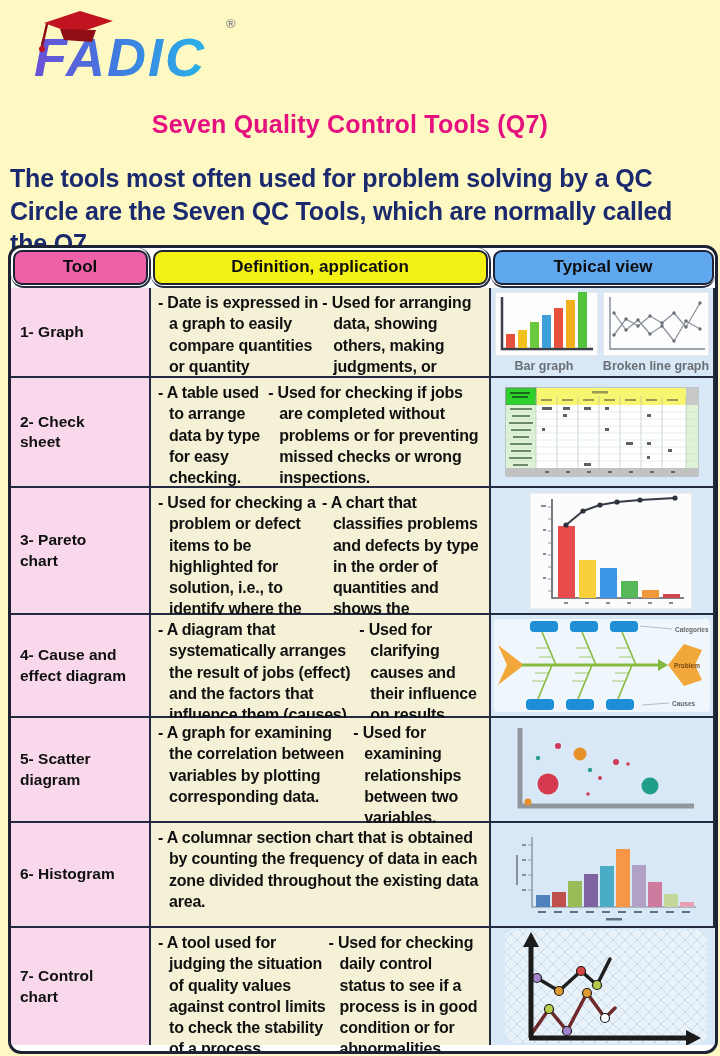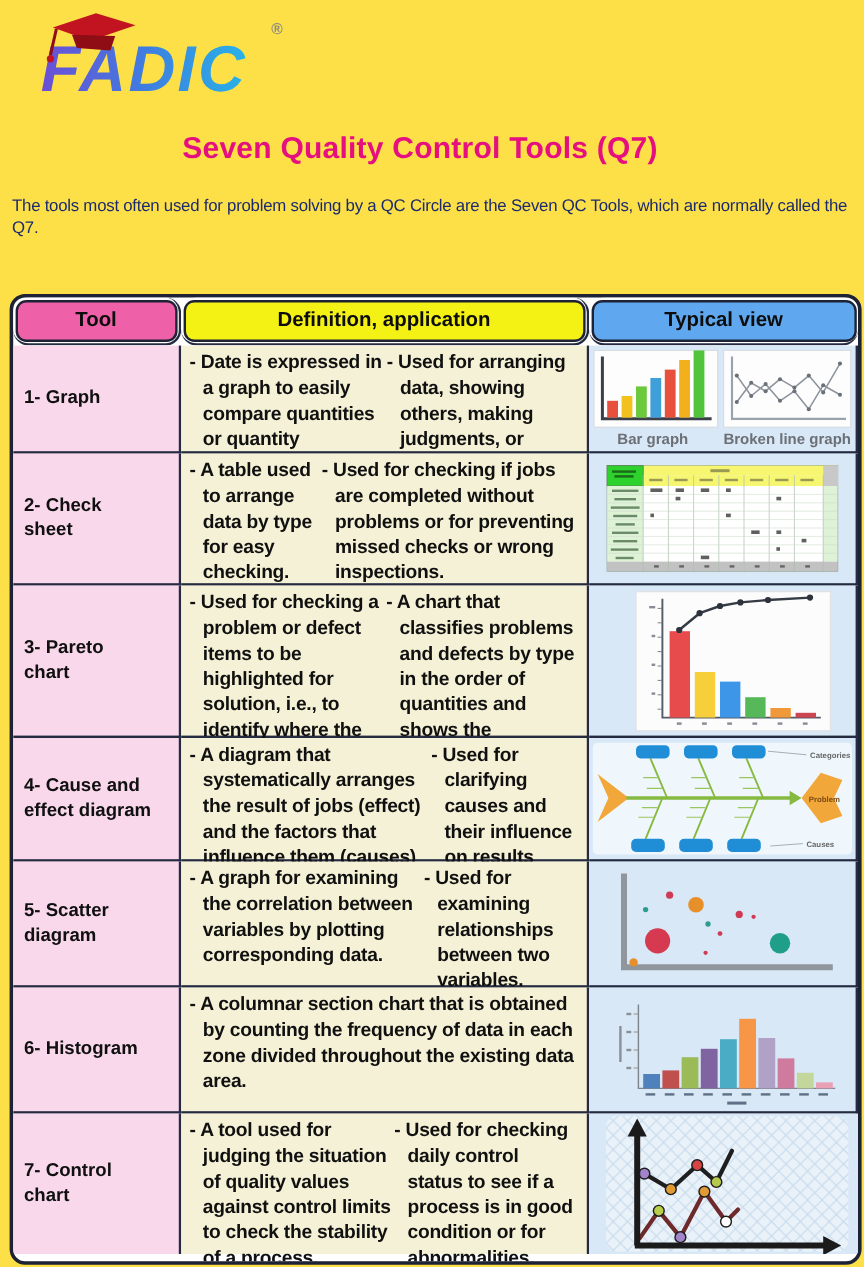--- a/index.html
+++ b/index.html
@@ -1,21 +1,21 @@
 <!DOCTYPE html>
 <html><head>
 <meta charset="utf-8">
 <style>
   html,body{margin:0;padding:0;background:#ffffff;font-family:"Liberation Sans",sans-serif;}
-  .page{position:relative;width:720px;height:1056px;background:#fde047;overflow:hidden;}
+  .page{position:relative;width:720px;height:1056px;background:#fef9c3;overflow:hidden;}
   .logo{position:absolute;left:18px;top:6px;}
   .title{position:absolute;left:0;top:110px;width:700px;text-align:center;
          font-size:25px;font-weight:bold;color:#e50f80;letter-spacing:0.2px;}
   .intro{position:absolute;left:10px;top:162px;width:702px;
-         font-size:14px;font-weight:normal;color:#1b2a6e;line-height:1.3;letter-spacing:-0.2px;}
+         font-size:25px;font-weight:bold;color:#1b2a6e;line-height:1.3;letter-spacing:-0.2px;}
   .qc-table{position:absolute;left:8px;top:245px;width:704px;height:803px;
             border:3px solid #1d2235;border-radius:13px;overflow:hidden;background:#fff;
             display:grid;grid-template-columns:140px 340px 224px;
             grid-template-rows:40px 90px 110px 127px 103px 105px 105px 117px;}
   .cell{border-right:2px solid #242a40;border-bottom:2px solid #242a40;box-sizing:border-box;}
   .col3{border-right:none;}
   .row-last{border-bottom:none;justify-content:flex-end;}
   .hd{background:#ffffff;padding:1.5px;border-radius:13px;}
   .hbox{height:100%;box-sizing:border-box;border:2.5px solid #1d2235;border-radius:9px;
         display:flex;align-items:center;justify-content:center;

